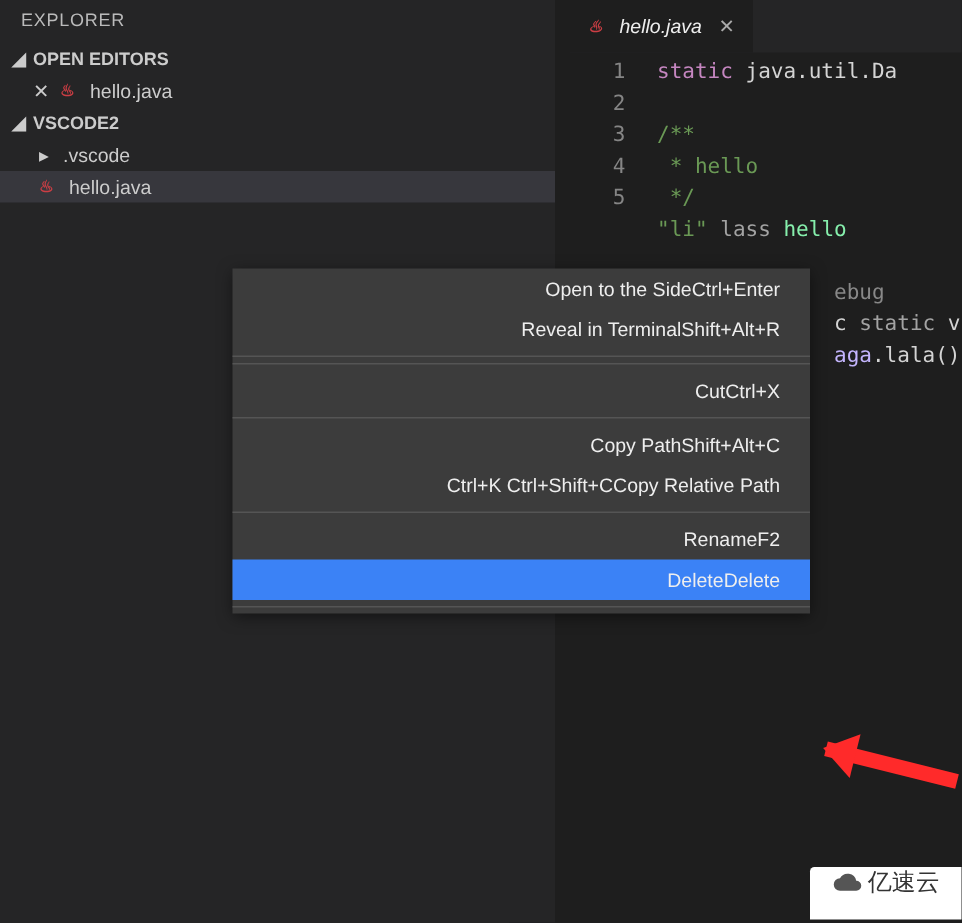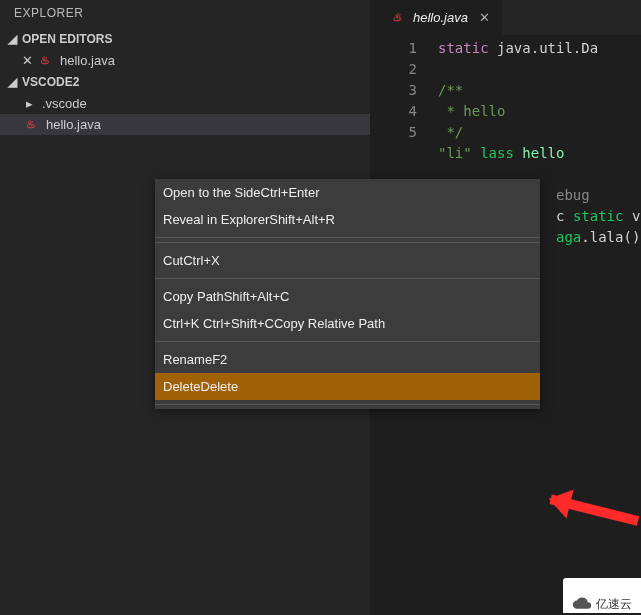--- a/index.html
+++ b/index.html
@@ -13,28 +13,28 @@
   .java-ico{color:#cc3e44;font-weight:bold;font-size:11px;width:14px;display:inline-block}
   .tree-row{display:flex;align-items:center;gap:6px;padding:3px 10px 3px 26px}
   .tree-row.sel{background:#37373d}
   .editor{position:absolute;left:380px;top:0;right:0;height:615px;background:#1e1e1e}
   .tabbar{display:flex;background:#252526;height:35px;align-items:center}
   .tab{display:flex;align-items:center;gap:7px;padding:0 12px;height:35px;background:#1e1e1e;font-style:italic;color:#eee}
   .tab .x{font-style:normal;color:#aaa;margin-left:4px}
   .gutter{position:absolute;left:0;top:38px;width:55px;color:#858585;text-align:right;line-height:21px;font-family:Consolas,monospace;font-size:14px}
   .gutter div{padding-right:18px}
   .code{position:absolute;left:58px;top:38px;font-family:Consolas,monospace;font-size:14px;color:#d4d4d4;line-height:21px;white-space:pre}
-  .kw{color:#c586c0}.pkg{color:#d4d4d4}.cm{color:#6a9955}.kw2{color:#22c55e}.cls{color:#86efac}.fn{color:#22c55e}.lnk{color:#888}
+  .kw{color:#c586c0}.pkg{color:#d4d4d4}.cm{color:#6a9955}.kw2{color:#a3a3a3}.cls{color:#86efac}.fn{color:#c4b5fd}.lnk{color:#888}
   .menu{position:absolute;left:155px;top:179px;width:385px;background:#3c3c3c;box-shadow:0 2px 10px rgba(0,0,0,.5)}
-  .mi{display:flex;justify-content:flex-start;padding:6px 8px;color:#eee;cursor:default}
-  .mi.h{background:#a16207}
+  .mi{display:flex;justify-content:flex-end;padding:6px 20px;color:#eee;cursor:default}
+  .mi.h{background:#3b82f6}
   .sep{height:1px;background:#555;margin:4px 0}
   .arrow{position:absolute;width:90px;height:10px;background:#ff2a2a;right:3px;top:516px;transform:rotate(14deg);transform-origin:right center}
   .arrow::before{content:"";position:absolute;left:-17px;top:-10px;border:15px solid transparent;border-right:22px solid #ff2a2a}
-  .wm{position:absolute;right:0;bottom:2px;width:78px;height:35px;background:#fff;color:#333;font-size:12px;display:flex;align-items:flex-end;justify-content:center;gap:4px;border-radius:3px 0 0 0}
+  .wm{position:absolute;right:0;bottom:2px;width:101px;height:35px;background:#fff;color:#333;font-size:16px;display:flex;align-items:flex-start;justify-content:center;gap:4px;border-radius:3px 0 0 0}
   .wm svg{width:20px;height:20px}
 </style>
 </head>
 <body>
 
 <div class="sidebar">
   <div class="sidebar-title">EXPLORER</div>
   <div class="sec-head">
     <span class="caret">◢</span>
     <span>OPEN EDITORS</span>
@@ -84,21 +84,21 @@
               <span>c </span><span class="kw2">static</span><span> v</span>
               <span class="fn">aga</span><span>.lala()</span></div>
 </div>
 
 <div class="menu" id="ctx">
     <div class="mi">
       <span>Open to the Side</span>
       <span>Ctrl+Enter</span>
     </div>
     <div class="mi">
-      <span>Reveal in Explorer</span>
+      <span>Reveal in Terminal</span>
       <span>Shift+Alt+R</span>
     </div>
     <div class="sep"></div>
     <div class="sep"></div>
     <div class="mi">
       <span>Cut</span>
       <span>Ctrl+X</span>
     </div>
     <div class="sep"></div>
     <div class="mi">

